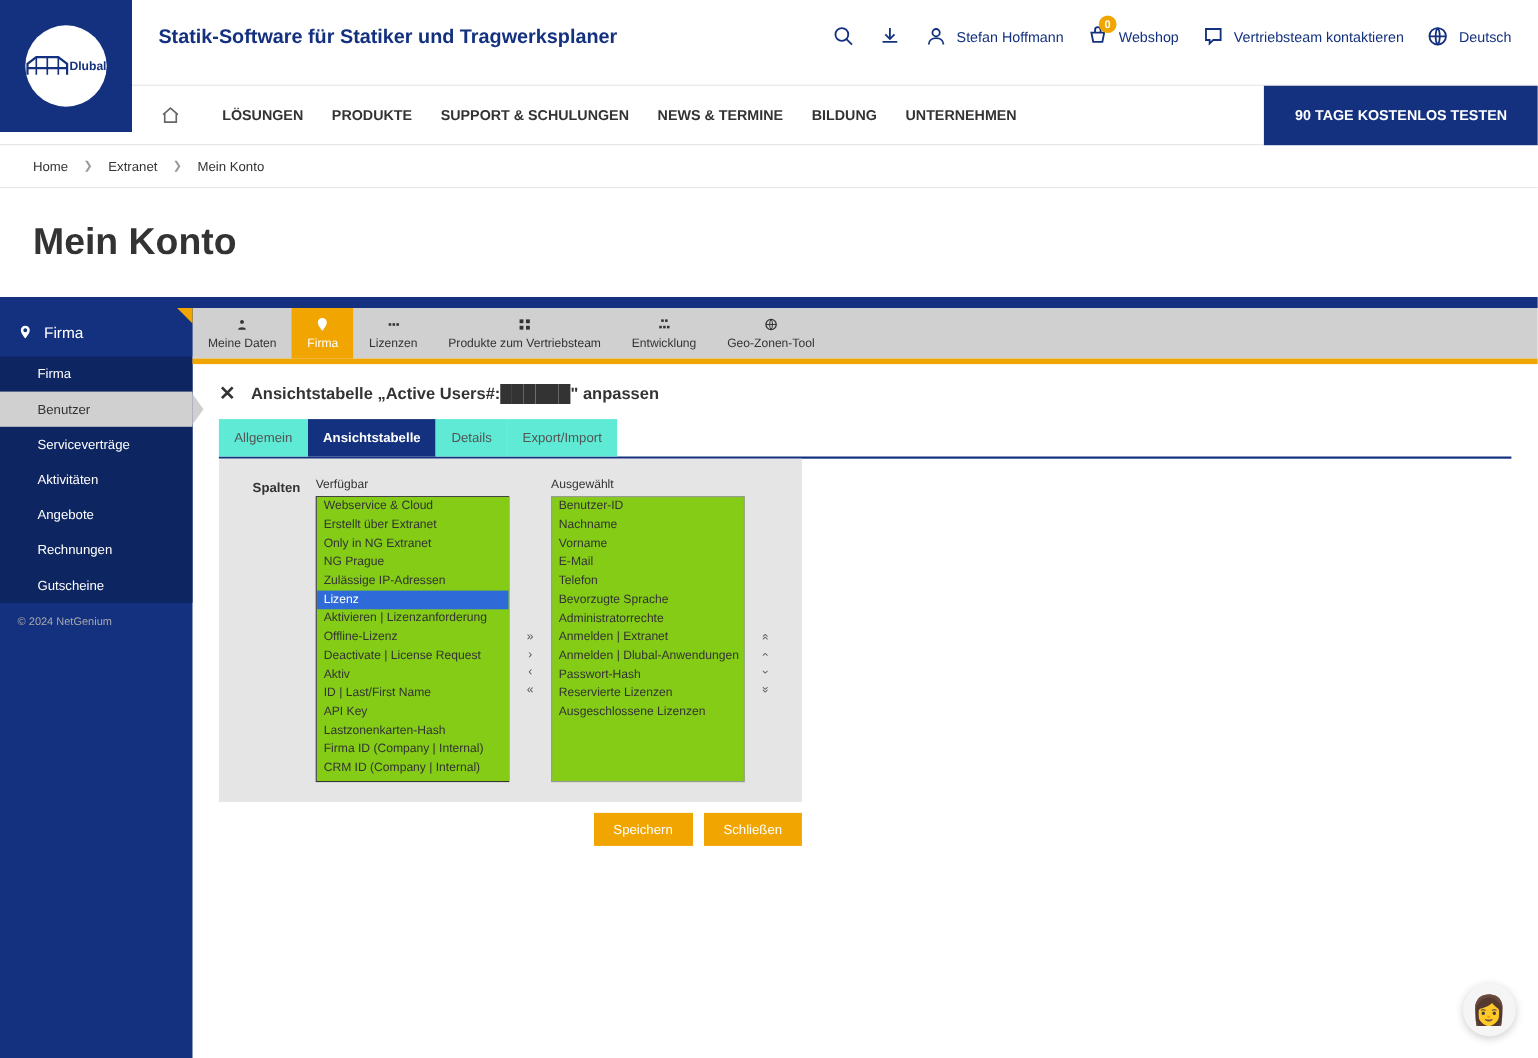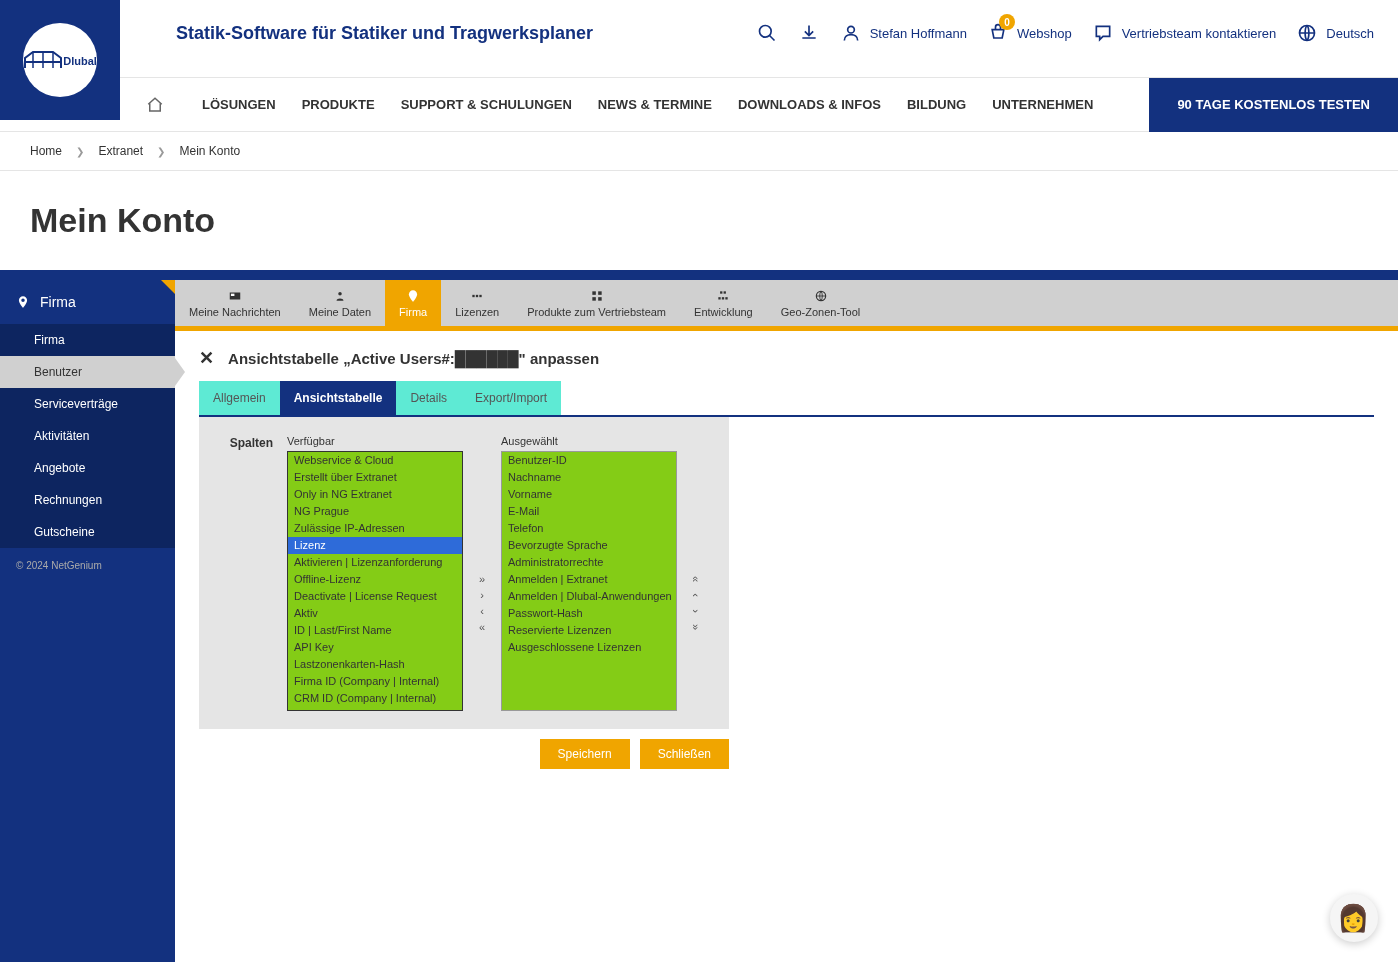--- a/index.html
+++ b/index.html
@@ -7,21 +7,21 @@
 
 
 .hdr { display: flex; background: #fff; border-bottom: 1px solid #e5e5e5; }
 .logo-box { width: 120px; height: 120px; background: #13317f; display: flex; align-items: center; justify-content: center; flex-shrink: 0; }
 .logo-circle { width: 74px; height: 74px; border-radius: 50%; background: #fff; display: flex; flex-direction: row; align-items: center; justify-content: center; }
 .logo-bridge { width: 40px; height: 20px; position: relative; }
 .logo-bridge svg { width: 100%; height: 100%; }
 .logo-text { font-size: 11px; font-weight: bold; color: #13317f; margin-top: 2px; }
 
 .hdr-right { flex: 1; display: flex; flex-direction: column; }
-.hdr-top { height: 66px; display: flex; align-items: center; padding: 0 24px 0 24px; margin-left: 32px; }
+.hdr-top { height: 66px; display: flex; align-items: center; padding: 0 24px 0 24px; }
 .tagline { font-size: 18px; font-weight: bold; color: #13317f; }
 .hdr-top-spacer { flex: 1; }
 .hdr-icons { display: flex; align-items: center; gap: 20px; }
 .hdr-ic { width: 22px; height: 22px; color: #13317f; cursor: pointer; display: flex; align-items: center; justify-content: center; }
 .hdr-ic svg { width: 20px; height: 20px; stroke: #13317f; fill: none; stroke-width: 2; }
 .user-blk { display: flex; align-items: center; gap: 8px; color: #13317f; font-size: 13px; cursor: pointer; }
 .cart-blk { display: flex; align-items: center; gap: 8px; color: #13317f; font-size: 13px; cursor: pointer; position: relative; }
 .cart-badge { position: absolute; top: -8px; left: 12px; background: #f0a500; color: #fff; font-size: 10px; border-radius: 50%; width: 16px; height: 16px; display: flex; align-items: center; justify-content: center; font-weight: bold; }
 .contact-blk { display: flex; align-items: center; gap: 8px; color: #13317f; font-size: 13px; cursor: pointer; }
 .lang-blk { display: flex; align-items: center; gap: 8px; color: #13317f; font-size: 13px; cursor: pointer; }
@@ -179,21 +179,20 @@
       <span class="nav-home">
           <svg viewBox="0 0 24 24">
             <path d="M3 11 L12 3 L21 11 M5 10 L5 20 L19 20 L19 10"></path>
           </svg>
         </span>
       <div class="nav-items" id="nav-items">
           <div class="nav-item">LÖSUNGEN</div>
           <div class="nav-item">PRODUKTE</div>
           <div class="nav-item">SUPPORT &amp; SCHULUNGEN</div>
           <div class="nav-item">NEWS &amp; TERMINE</div>
-          <div class="nav-item">DOWNLOADS &amp; INFOS</div>
           <div class="nav-item">BILDUNG</div>
           <div class="nav-item">UNTERNEHMEN</div>
         </div>
       <div class="nav-spacer"></div>
       <div class="cta-btn">90 TAGE KOSTENLOS TESTEN</div>
     </div>
   </div>
 </div>
 
 <div class="bc-bar" id="bc-bar">
@@ -226,27 +225,20 @@
         <div class="sb-item">Aktivitäten</div>
         <div class="sb-item">Angebote</div>
         <div class="sb-item">Rechnungen</div>
         <div class="sb-item">Gutscheine</div>
       </div>
     <div class="sb-foot">© 2024 NetGenium</div>
   </div>
 
   <div class="content">
     <div class="tabs-row" id="tabs-row">
-        <div class="tab-item">
-          <span><svg viewBox="0 0 24 24">
-              <rect x="3" y="6" width="18" height="12" fill="#333"></rect>
-              <rect x="5" y="8" width="6" height="4" fill="#fff"></rect>
-            </svg></span>
-          <span>Meine Nachrichten</span>
-        </div>
         <div class="tab-item">
           <span><svg viewBox="0 0 24 24">
               <circle cx="12" cy="8" r="3" fill="#333"></circle>
               <path d="M6 20 C6 15 18 15 18 20" fill="#333"></path>
             </svg></span>
           <span>Meine Daten</span>
         </div>
         <div class="tab-item active">
           <span><svg viewBox="0 0 24 24">
               <path fill="#fff" d="M12 2 C8 2 5 5 5 9 C5 14 12 22 12 22 C12 22 19 14 19 9 C19 5 16 2 12 2 Z"></path>

